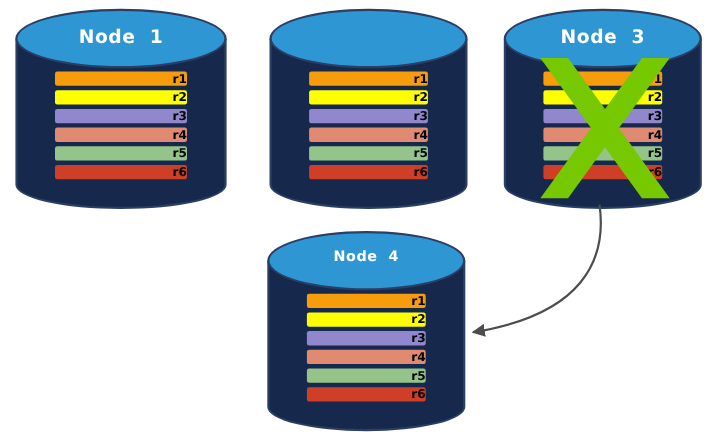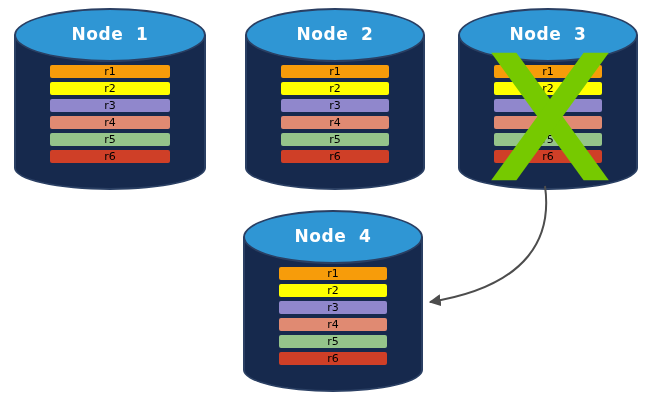--- a/index.html
+++ b/index.html
@@ -56,22 +56,22 @@
   .bars {
     position: absolute;
     left: 0;
     width: 100%;
   }
   .bar {
     position: relative;
     box-sizing: border-box;
     border-radius: 2px;
     color: #000000;
-    font-weight: normal;
-    text-align: center;
+    font-weight: bold;
+    text-align: right;
     line-height: 13px;
     height: 13px;
     margin-bottom: 4px;
     font-size: 11px;
   }
   .xmark {
     position: absolute;
     pointer-events: none;
   }
   .arrow-svg {
@@ -95,21 +95,20 @@
         <div class="bar" style="background: rgb(255, 255, 0);">r2</div>
         <div class="bar" style="background: rgb(144, 135, 204);">r3</div>
         <div class="bar" style="background: rgb(224, 138, 114);">r4</div>
         <div class="bar" style="background: rgb(149, 196, 138);">r5</div>
         <div class="bar" style="background: rgb(207, 63, 39);">r6</div>
       </div>
     </div>
     <div class="node" style="left: 245px; top: 8px; width: 180px; height: 182px;">
       <div class="cyl-body" style="top: 27px; height: 155px; background: rgb(22, 41, 77); border-color: rgb(42, 63, 99);"></div>
       <div class="cyl-top" style="height: 54px; background: rgb(47, 150, 212); border-color: rgb(42, 63, 99);"></div>
-      <div class="node-title" style="top: 16px; font-size: 17px; color: rgb(255, 255, 255);">Node  2</div>
       <div class="bars" style="top: 57px; padding-left: 36px; padding-right: 36px; box-sizing: border-box;">
         <div class="bar" style="background: rgb(247, 156, 10);">r1</div>
         <div class="bar" style="background: rgb(255, 255, 0);">r2</div>
         <div class="bar" style="background: rgb(144, 135, 204);">r3</div>
         <div class="bar" style="background: rgb(224, 138, 114);">r4</div>
         <div class="bar" style="background: rgb(149, 196, 138);">r5</div>
         <div class="bar" style="background: rgb(207, 63, 39);">r6</div>
       </div>
     </div>
     <div class="node" style="left: 458px; top: 8px; width: 180px; height: 182px;">
@@ -125,21 +124,21 @@
         <div class="bar" style="background: rgb(207, 63, 39);">r6</div>
       </div>
       <svg class="xmark" viewBox="0 0 100 100" style="left: 22px; top: 42px; width: 140px; height: 140px;">
         <path d="M 8 2 L 26 2 L 92 93 L 74 93 Z" fill="#76c900"></path>
         <path d="M 74 2 L 92 2 L 26 93 L 8 93 Z" fill="#76c900"></path>
       </svg>
     </div>
     <div class="node" style="left: 243px; top: 210px; width: 180px; height: 182px;">
       <div class="cyl-body" style="top: 27px; height: 155px; background: rgb(22, 41, 77); border-color: rgb(42, 63, 99);"></div>
       <div class="cyl-top" style="height: 54px; background: rgb(47, 150, 212); border-color: rgb(42, 63, 99);"></div>
-      <div class="node-title" style="top: 16px; font-size: 17px; color: rgb(255, 255, 255);">Node  4</div>
+      <div class="node-title" style="top: 16px; font-size: 13px; color: rgb(255, 255, 255);">Node  4</div>
       <div class="bars" style="top: 57px; padding-left: 36px; padding-right: 36px; box-sizing: border-box;">
         <div class="bar" style="background: rgb(247, 156, 10);">r1</div>
         <div class="bar" style="background: rgb(255, 255, 0);">r2</div>
         <div class="bar" style="background: rgb(144, 135, 204);">r3</div>
         <div class="bar" style="background: rgb(224, 138, 114);">r4</div>
         <div class="bar" style="background: rgb(149, 196, 138);">r5</div>
         <div class="bar" style="background: rgb(207, 63, 39);">r6</div>
       </div>
     </div>
     <svg class="arrow-svg" viewBox="0 0 646 402" xmlns="http://www.w3.org/2000/svg">

